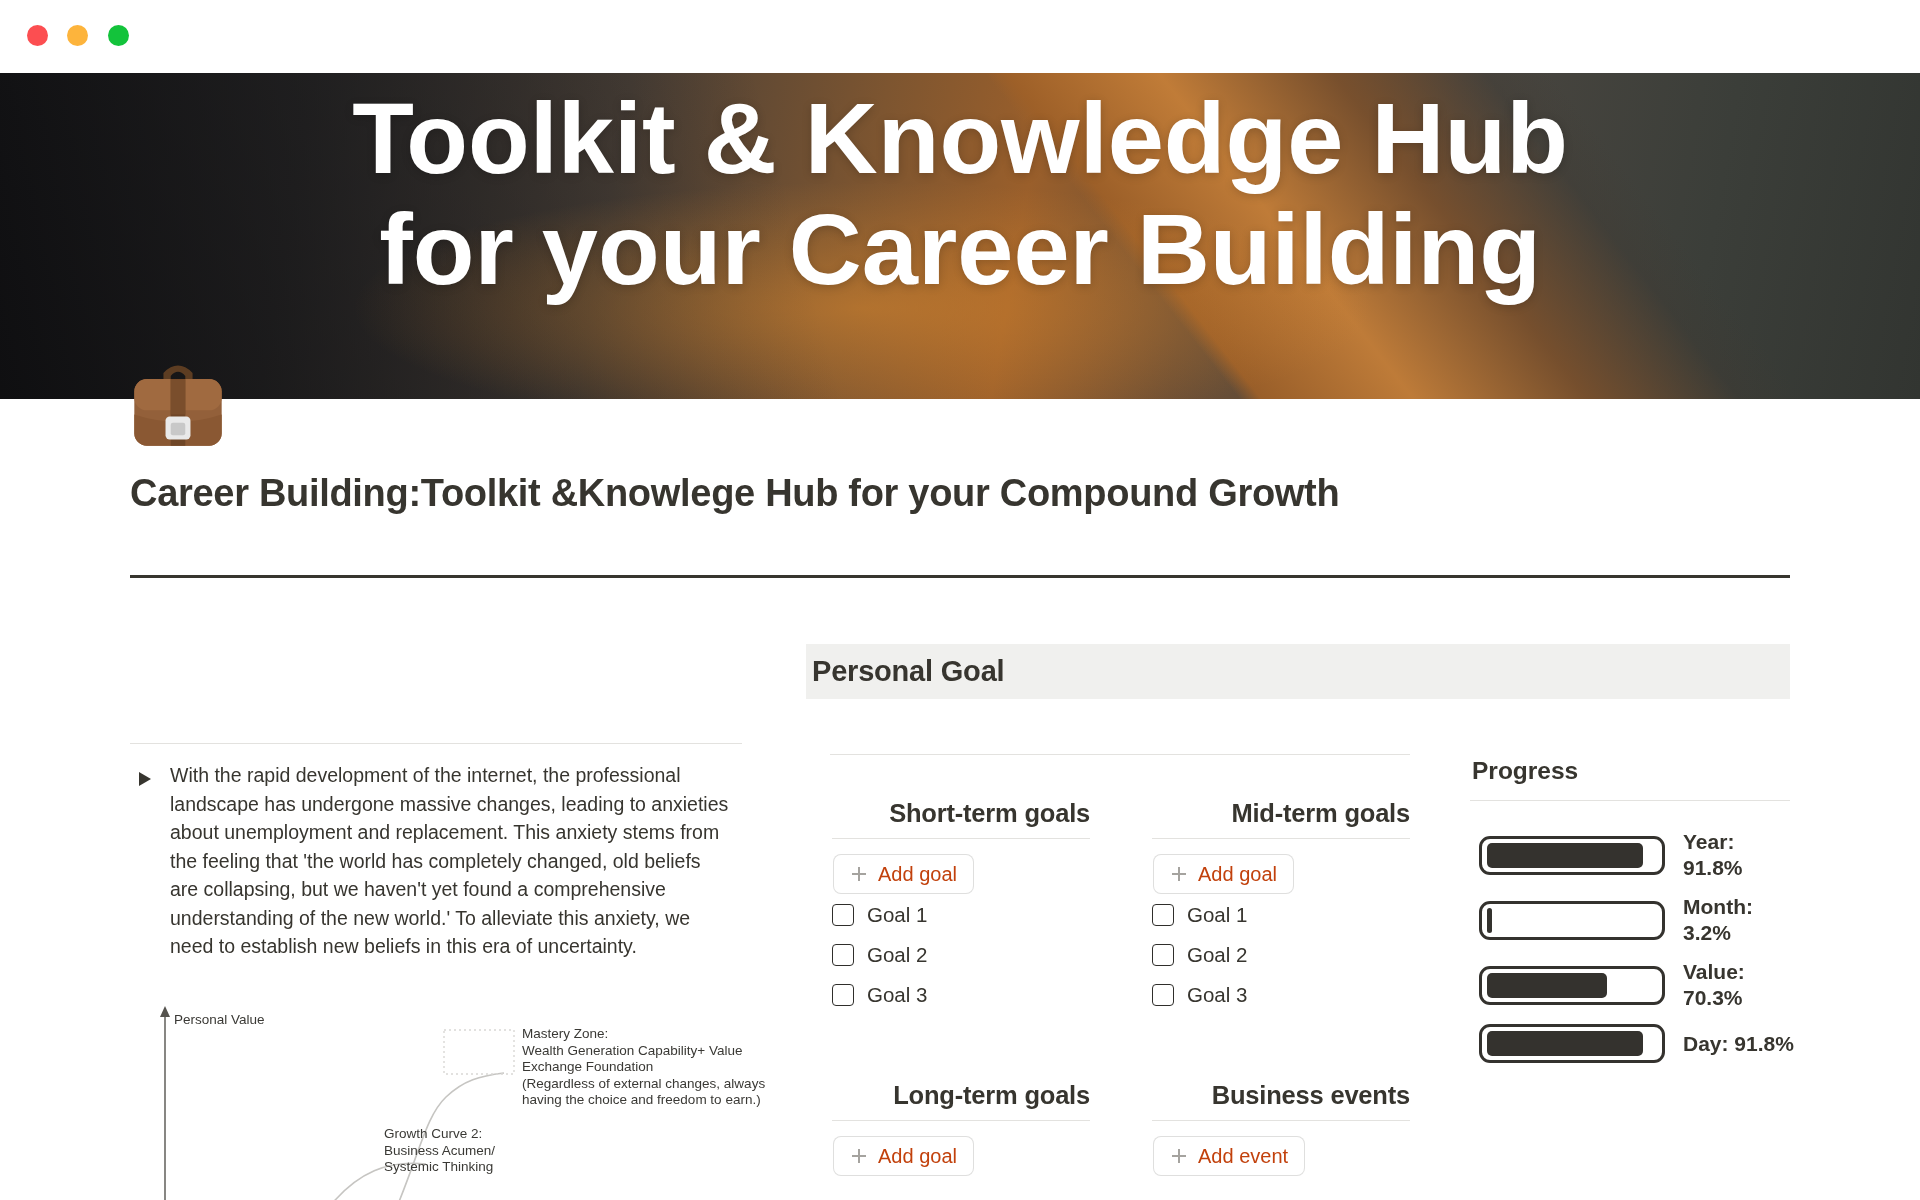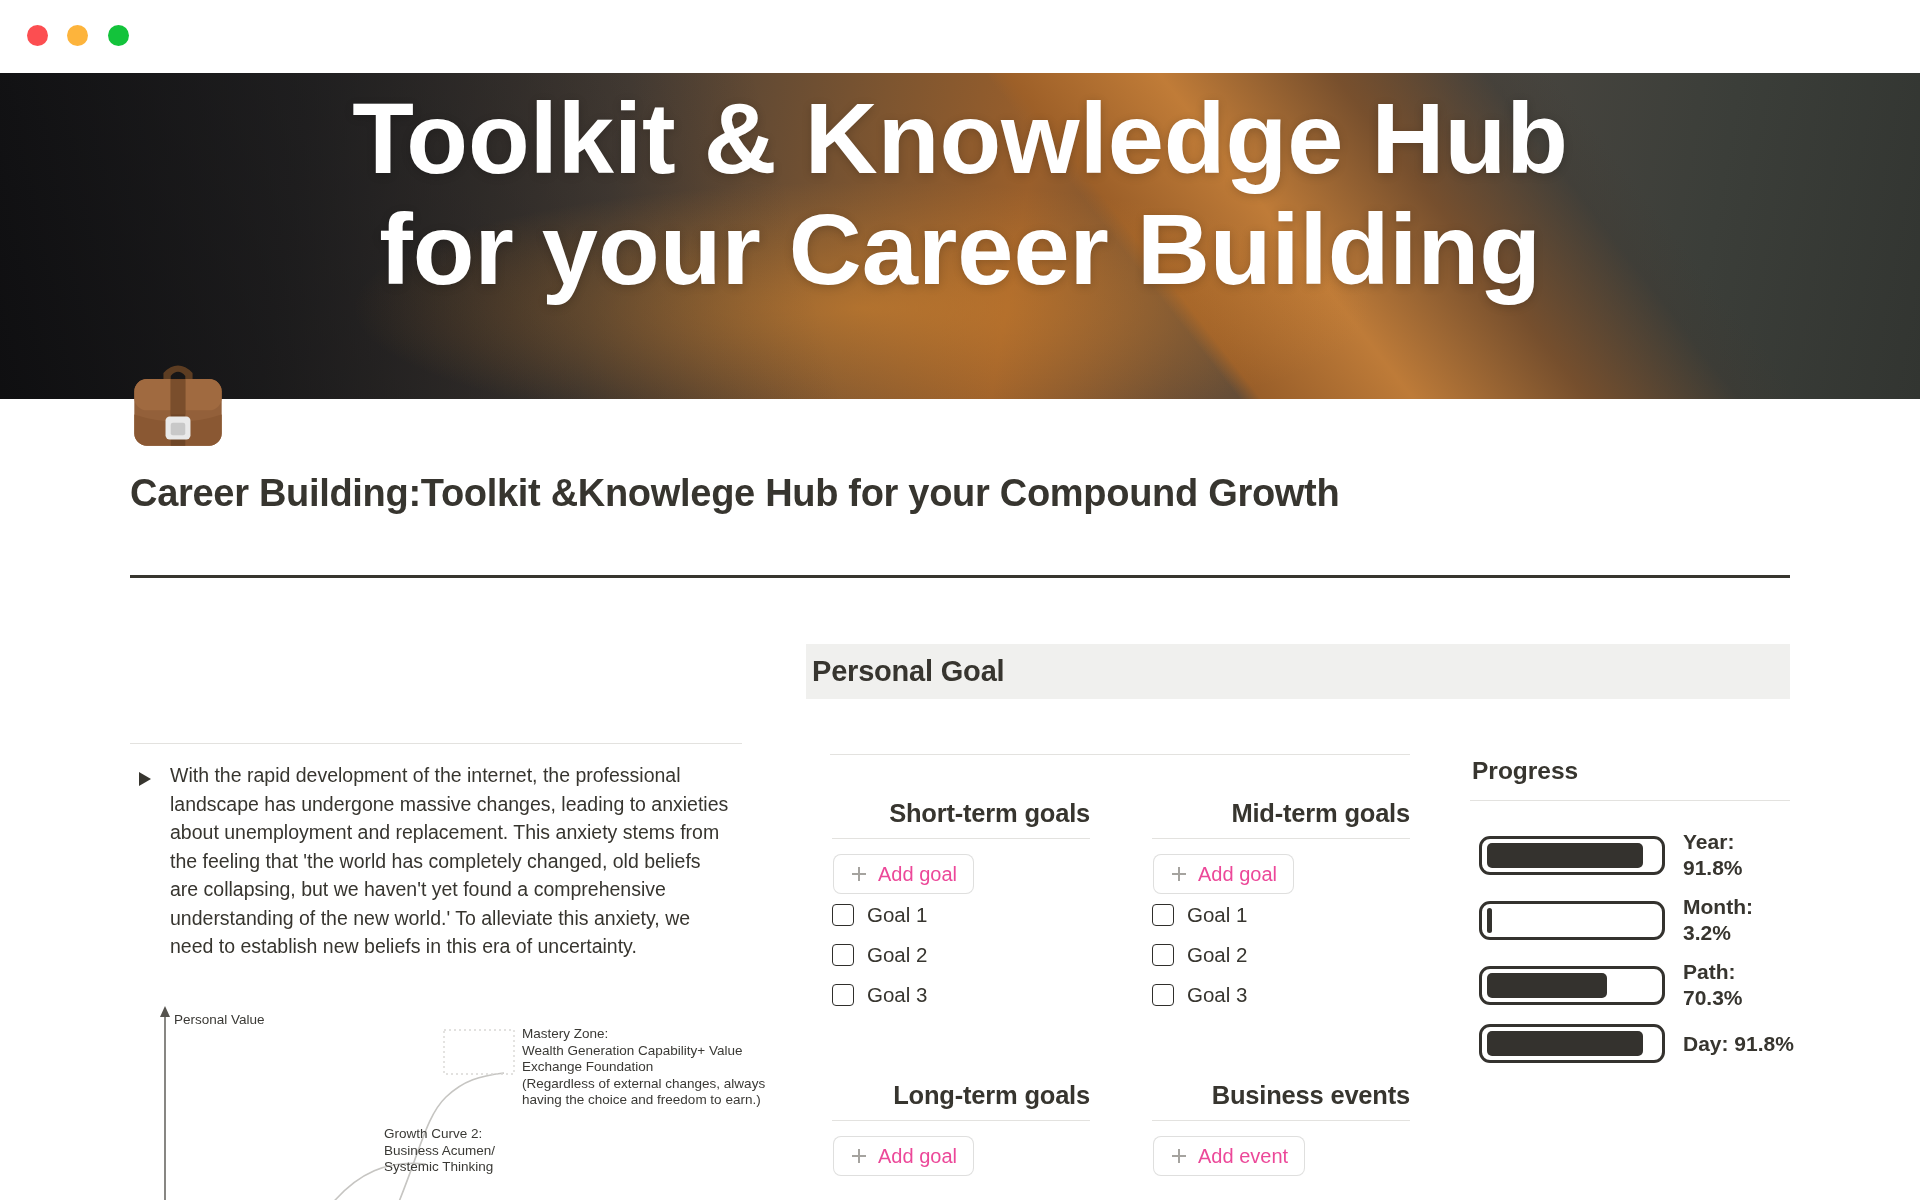--- a/index.html
+++ b/index.html
@@ -46,21 +46,21 @@
   #toggle-tri { left:139px; top:772px; width:0; height:0;
      border-left:12px solid #37352f; border-top:7px solid transparent; border-bottom:7px solid transparent; }
   #toggle-text { left:170px; top:761px; width:562px; font-size:19.5px; line-height:28.5px; color:#37352f; }
 
   
   .gsec { width:258px; }
   .gsec h3 { font-size:25.5px; font-weight:700; line-height:30px; letter-spacing:-.2px;text-align:right; }
   .gsec .thin-div { position:absolute; left:0; top:40px; width:258px; }
   .add-btn { position:absolute; left:1px; top:56px; height:40px; display:inline-flex; align-items:center;
      gap:10px; padding:0 16px; border:1px solid rgba(55,53,47,.16); border-radius:8px;
-     color:#ec4899; font-size:20px; background:#fff; cursor:pointer; }
+     color:#c2410c; font-size:20px; background:#fff; cursor:pointer; }
   .add-btn svg { display:block; }
   .goal-row { position:absolute; left:0; height:28px; display:flex; align-items:center; gap:13px; cursor:pointer; }
   .goal-row .cb { width:22px; height:22px; border:1.7px solid #2f2e2b; border-radius:4px; background:#fff; }
   .goal-row .glabel { font-size:20.5px; color:#37352f; }
   .gr1 { top:103px; } .gr2 { top:143px; } .gr3 { top:183px; }
 
   
   #progress-h { left:1472px; top:757px; font-size:24.5px; font-weight:700; }
   #progress-div { left:1470px; top:800px; width:320px; }
   #progress-bars { left:1479px; top:829px; width:315px; display:flex; flex-direction:column; gap:13px;font-weight:bold; }
@@ -227,21 +227,21 @@
       <div class="plabel">
         <span>Month:</span>
           <span>3.2%</span>
       </div>
     </div>
     <div class="prow">
       <div class="pbar">
           <div class="pfill" style="width: 70.3%;"></div>
         </div>
       <div class="plabel">
-        <span>Path:</span>
+        <span>Value:</span>
           <span>70.3%</span>
       </div>
     </div>
     <div class="prow">
       <div class="pbar">
           <div class="pfill" style="width: 91.8%;"></div>
         </div>
       <div class="plabel">
         <span>Day: 91.8%</span>
       </div>

